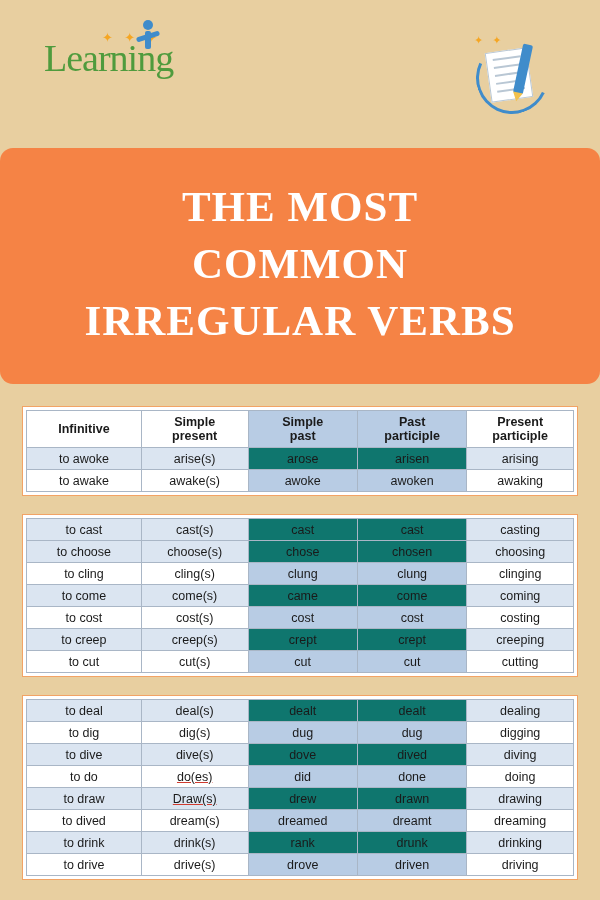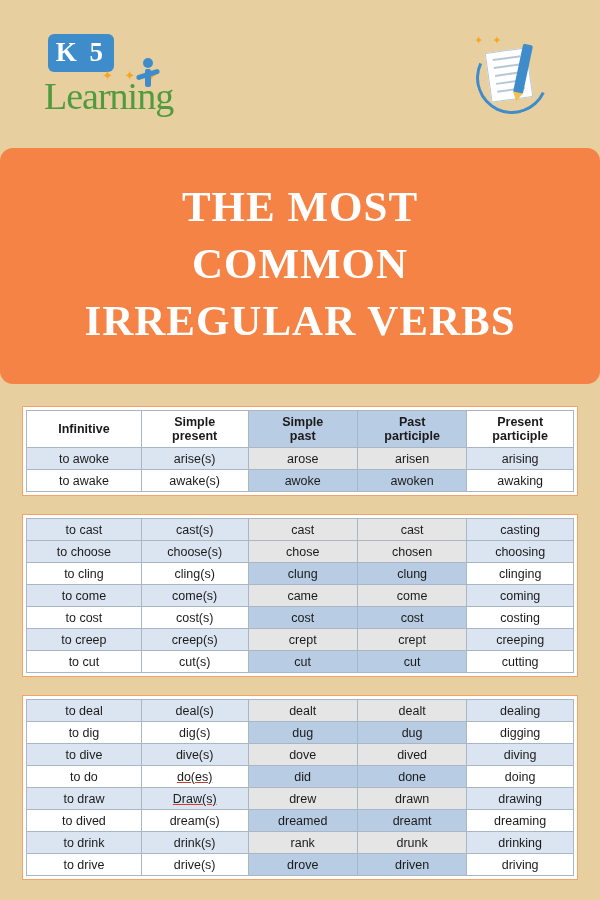--- a/index.html
+++ b/index.html
@@ -223,37 +223,34 @@
     background: #ffffff;
   }
   table.verbs th.hl,
   table.verbs td.hl {
     background: #b8cce4;
   }
   table.verbs tr.alt td {
     background: #dbe5f1;
   }
   table.verbs tr.alt td.hl {
-    background: #e5e5e5;
+    background: #0f766e;
   }
   .underline-red {
     text-decoration: underline;
     text-decoration-color: #d03b2f;
   }
 </style>
 </head>
 <body>
 
 <div class="page">
 
   <div class="header">
     <div class="logo">
-      <div class="logo-k5">
-        <span>K 5</span>
-      </div>
       <div class="logo-word">
         <span>Learning</span>
         <span class="logo-stars">✦ ✦ ✦</span>
         <span class="i-figure">
           <span class="i-head"></span>
           <span class="i-body"></span>
           <span class="i-arm"></span>
         </span>
       </div>
     </div>

